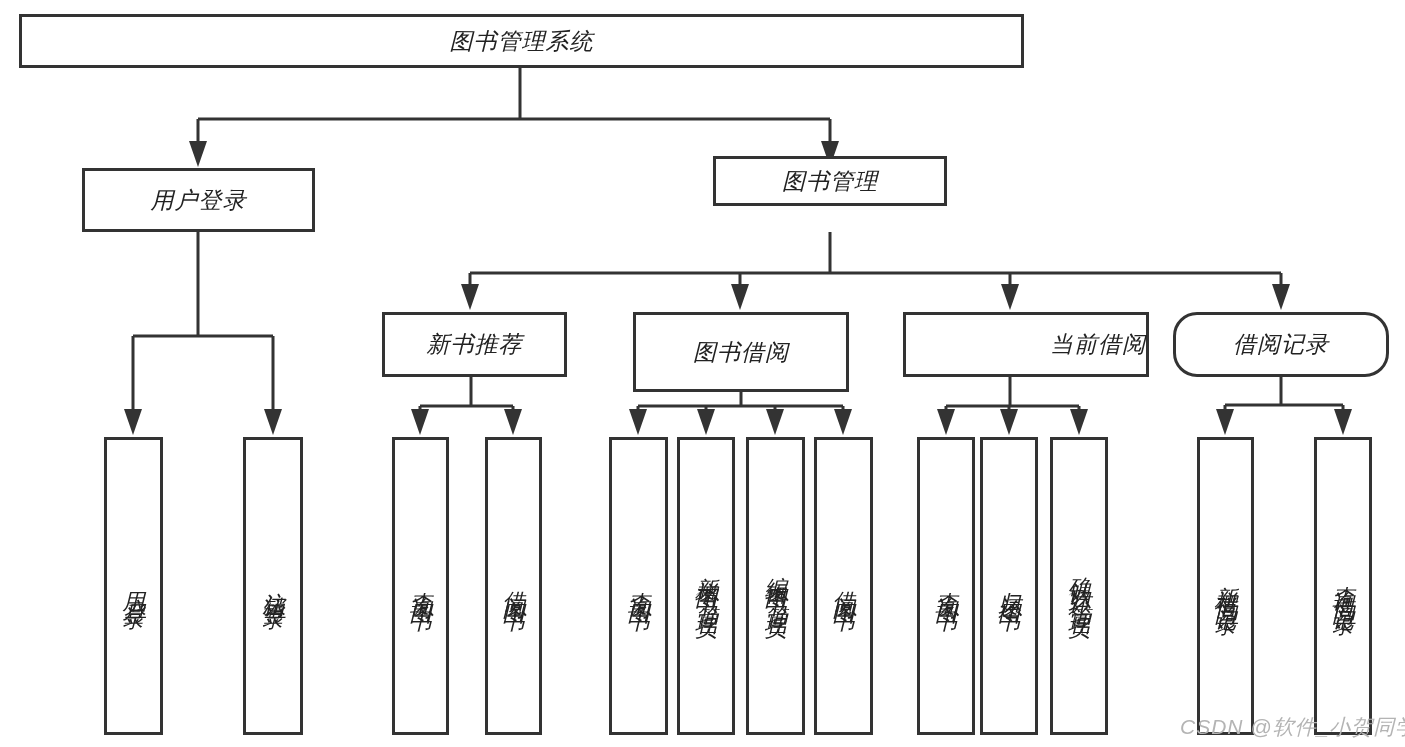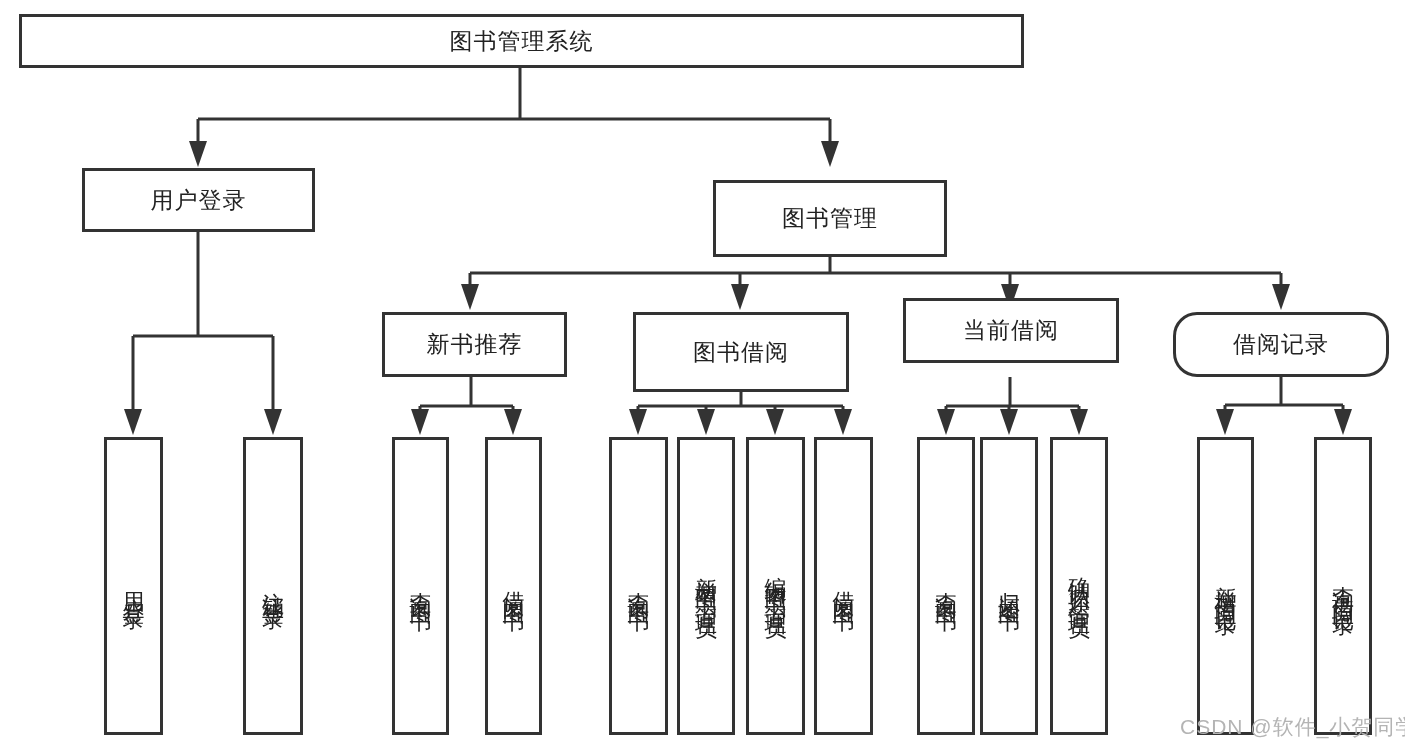--- a/index.html
+++ b/index.html
@@ -7,20 +7,21 @@
     padding: 0;
     background: #ffffff;
     font-family: "Liberation Sans", "DejaVu Sans", sans-serif;
   }
   .canvas {
     position: relative;
     width: 1405px;
     height: 747px;
     background: #ffffff;
     overflow: hidden;
+    font-style: italic;
   }
   svg.connectors {
     position: absolute;
     left: 0;
     top: 0;
     z-index: 1;
   }
   .node {
     position: absolute;
     box-sizing: border-box;
@@ -105,31 +106,31 @@
     </g>
   </svg>
 
   <div class="node" style="left:19px; top:14px; width:1005px; height:54px;">
     <span class="lbl">图书管理系统</span>
   </div>
 
   <div class="node" style="left:82px; top:168px; width:233px; height:64px;">
     <span class="lbl">用户登录</span>
   </div>
-  <div class="node" style="left:713px; top:180px; width:234px; height:77px;">
+  <div class="node" style="left:713px; top:156px; width:234px; height:50px;">
     <span class="lbl">图书管理</span>
   </div>
 
   <div class="node" style="left:382px; top:312px; width:185px; height:65px;">
     <span class="lbl">新书推荐</span>
   </div>
   <div class="node" style="left:633px; top:312px; width:216px; height:80px;">
     <span class="lbl">图书借阅</span>
   </div>
-  <div class="node" style="left:903px; top:298px; width:216px; height:65px;">
+  <div class="node" style="left:903px; top:312px; width:246px; height:65px;justify-content:flex-end;">
     <span class="lbl">当前借阅</span>
   </div>
   <div class="node" style="left:1173px; top:312px; width:216px; height:65px;border-radius:24px;">
     <span class="lbl">借阅记录</span>
   </div>
 
   <div class="node" style="left:104px; top:437px; width:59px; height:298px;">
     <span class="vlbl">用户登录</span>
   </div>
   <div class="node" style="left:243px; top:437px; width:60px; height:298px;">

